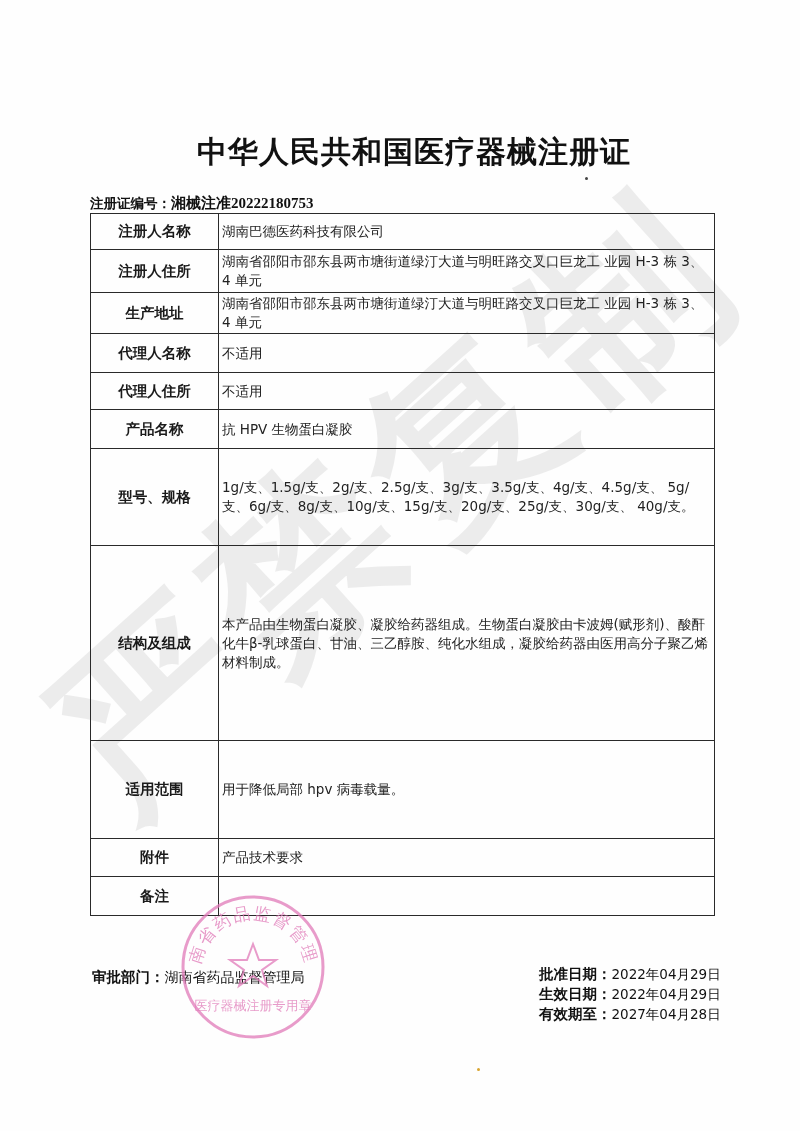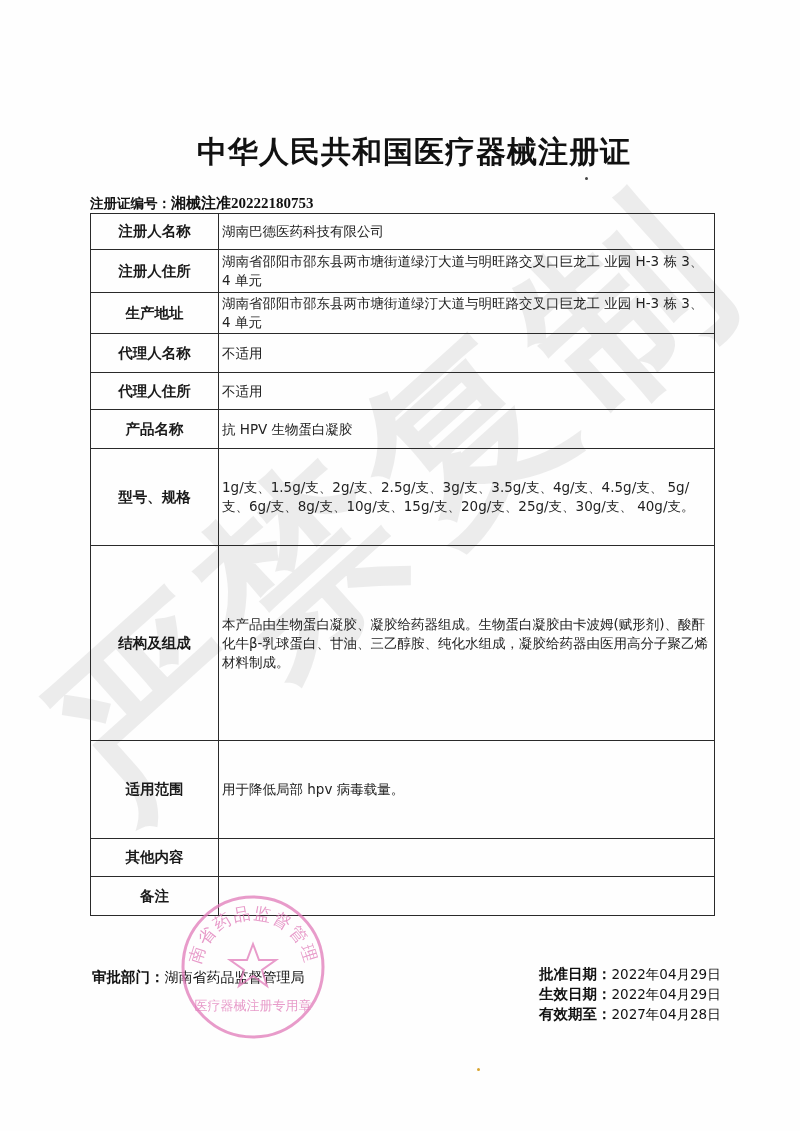--- a/index.html
+++ b/index.html
@@ -112,22 +112,22 @@
     </tr>
     <tr style="height:195px;">
       <td class="lbl">结构及组成</td>
       <td class="val">本产品由生物蛋白凝胶、凝胶给药器组成。生物蛋白凝胶由卡波姆(赋形剂)、酸酐化牛β-乳球蛋白、甘油、三乙醇胺、纯化水组成，凝胶给药器由医用高分子聚乙烯材料制成。</td>
     </tr>
     <tr style="height:98px;">
       <td class="lbl">适用范围</td>
       <td class="val">用于降低局部 hpv 病毒载量。</td>
     </tr>
     <tr style="height:38px;">
-      <td class="lbl">其他内容</td>
-      <td class="val"></td>
+      <td class="lbl">附件</td>
+      <td class="val">产品技术要求</td>
     </tr>
     <tr style="height:39px;">
       <td class="lbl">备注</td>
       <td class="val"></td>
     </tr>
   </tbody>
     </table>
 
   <div class="footer-dept">
     <span class="k">审批部门：</span><span>湖南省药品监督管理局</span>

